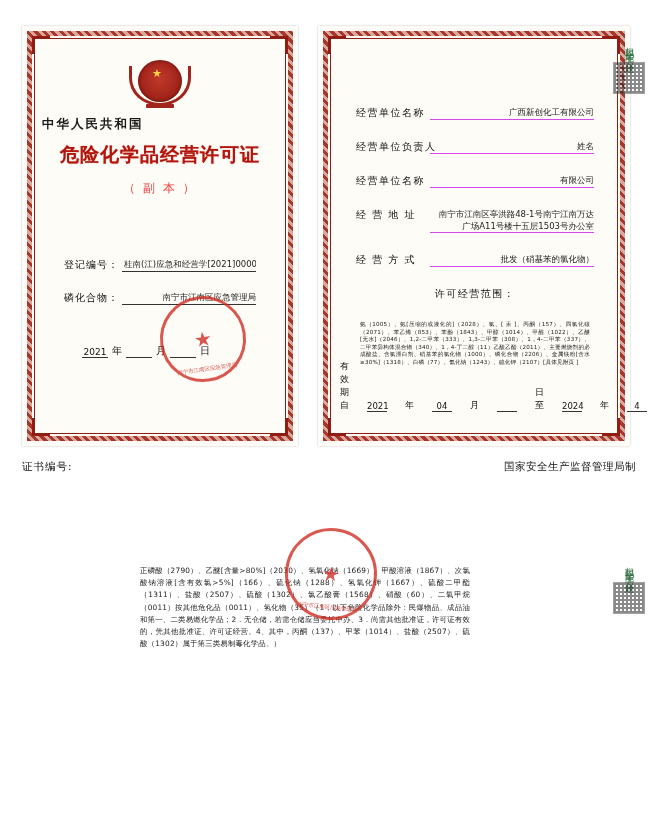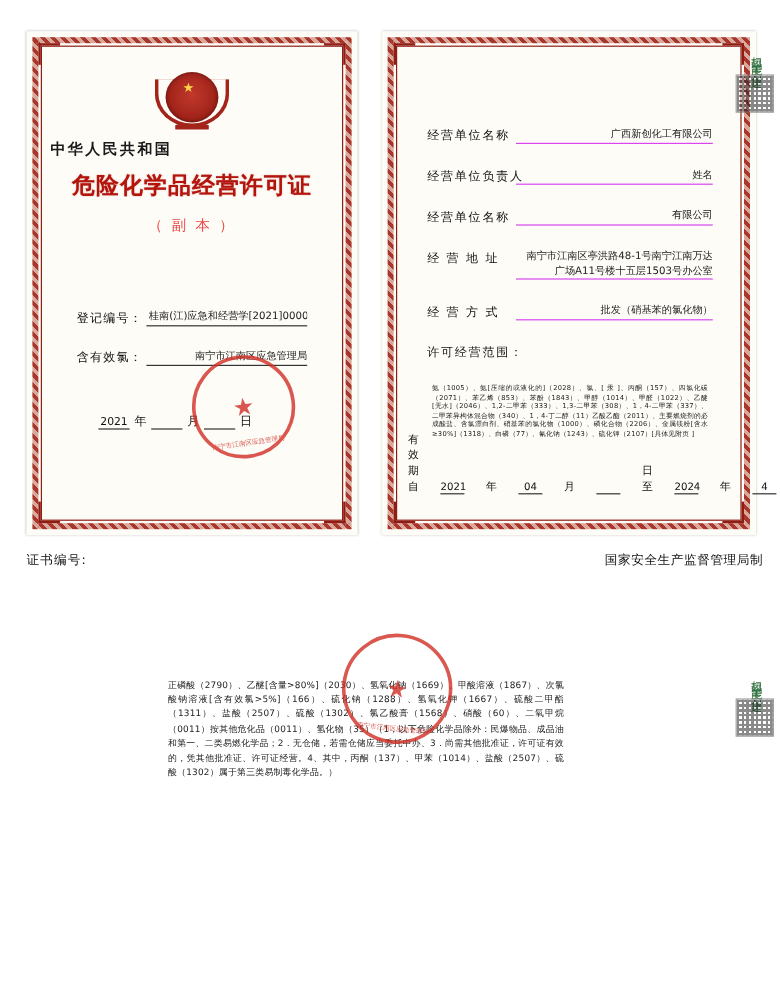--- a/index.html
+++ b/index.html
@@ -104,21 +104,21 @@
 
   
   #right-fields{position:absolute;left:18px;right:16px;top:60px;}
   .rrow{display:flex;align-items:flex-start;margin-bottom:20px;font-size:10px;color:#111;}
   .rlab{white-space:nowrap;letter-spacing:1.5px;width:74px;flex:none;}
   .rval{
     flex:1;border-bottom:1px solid #d946ef;font-size:8.5px;line-height:13px;min-height:13px;
     padding-left:2px;color:#222;text-align:right;
   }
   .scope-title{
-    text-align:left;font-size:10px;letter-spacing:1.5px;color:#111;margin:4px 0 20px;
+    text-align:center;font-size:10px;letter-spacing:1.5px;color:#111;margin:4px 0 20px;
   }
   .scope-body{
     font-size:5.6px;line-height:7.6px;color:#222;text-align:justify;
     padding:0 4px;letter-spacing:.2px;
   }
   .validity{
     position:absolute;left:2px;right:16px;bottom:14px;font-size:9px;color:#111;
     display:flex;align-items:flex-end;gap:18px;flex-wrap:nowrap;
   }
   .validity .u{border-bottom:1px solid #333;min-width:20px;text-align:center;font-size:8.5px;}
@@ -199,21 +199,21 @@
       <div class="big-title">危险化学品经营许可证</div>
 
       <div class="sub-title">（ 副 本 ）</div>
 
       <div id="left-fields">
         <div class="field-row">
           <span class="f-label">登记编号：</span>
           <span class="f-value">桂南(江)应急和经营学[2021]000000</span>
         </div>
         <div class="field-row">
-          <span class="f-label">含有效氯：</span>
+          <span class="f-label">磷化合物：</span>
           <span class="f-value">南宁市江南区应急管理局</span>
         </div>
       </div>
 
       <div class="date-row">
         <span class="seg">2021</span>
         <span>年</span>
         <span class="seg"></span>
         <span>月</span>
         <span class="seg"></span>

